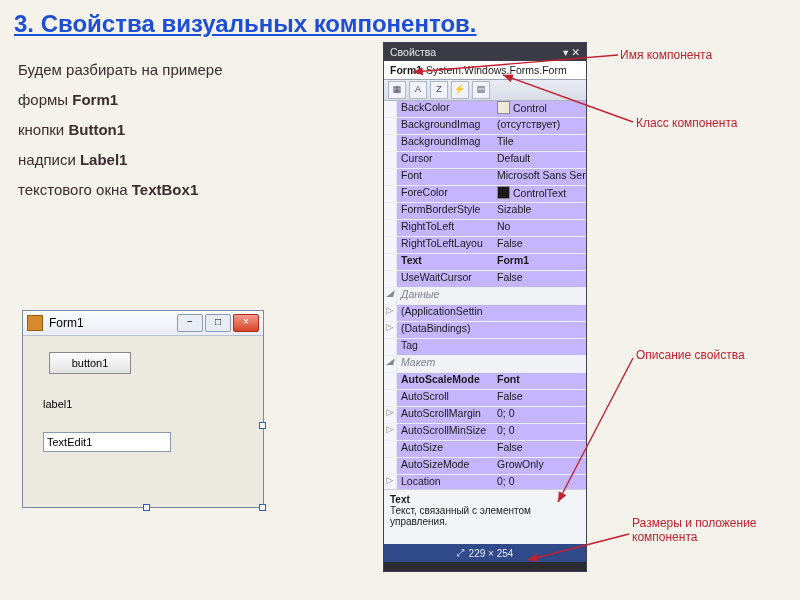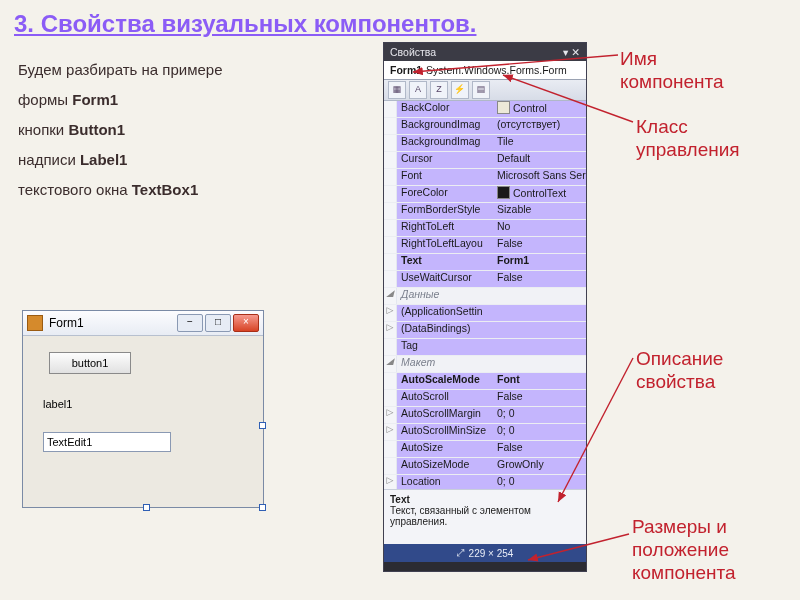--- a/index.html
+++ b/index.html
@@ -5,21 +5,21 @@
   body {
     margin: 0;
     font-family: "Segoe UI", Tahoma, sans-serif;
     background: #f4f2eb;
     width: 800px;
     height: 600px;
     position: relative;
     overflow: hidden;
   }
   .heading {
-    color: #8b5cf6;
+    color: #1d4ed8;
     font-weight: bold;
     font-size: 24px;
     text-decoration: underline;
     padding: 10px 14px 4px;
   }
   .bodytext {
     position: absolute;
     left: 18px;
     top: 55px;
     width: 310px;
@@ -141,21 +141,21 @@
   .statusbar {
     height:18px; background:#314a8a; color:#e8ecf6;
     display:flex; align-items:center; justify-content:center;
     font-size:10px; gap:4px;
   }
 
   
   .callout {
     position:absolute;
     color:#c2222e;
-    font-size:19px;
+    font-size:12px;
     line-height:1.2;
     width: 140px;
   }
   svg.arrows { position:absolute; left:0; top:0; width:800px; height:600px; pointer-events:none; }
 </style>
 </head>
 <body>
 
 <div class="heading">3. Свойства визуальных компонентов.</div>
 
@@ -323,21 +323,21 @@
     <div class="dh">Text</div>
     <div>Текст, связанный с элементом управления.</div>
   </div>
   <div class="statusbar">
     <span>⤢</span>
     <span>229 × 254</span>
   </div>
 </div>
 
 <div class="callout" style="left:620px;top:48px">Имя компонента</div>
-<div class="callout" style="left:636px;top:116px">Класс управления</div>
+<div class="callout" style="left:636px;top:116px">Класс компонента</div>
 <div class="callout" style="left:636px;top:348px">Описание свойства</div>
 <div class="callout" style="left:632px;top:516px">Размеры и положение компонента</div>
 
 <svg class="arrows">
   <defs>
     <marker id="ah" markerWidth="8" markerHeight="8" refX="7" refY="3" orient="auto">
       <path d="M0,0 L7,3 L0,6 Z" fill="#c2222e"></path>
     </marker>
   </defs>
   <line x1="618" y1="55" x2="413" y2="72" stroke="#c2222e" stroke-width="1.4" marker-end="url(#ah)"></line>

